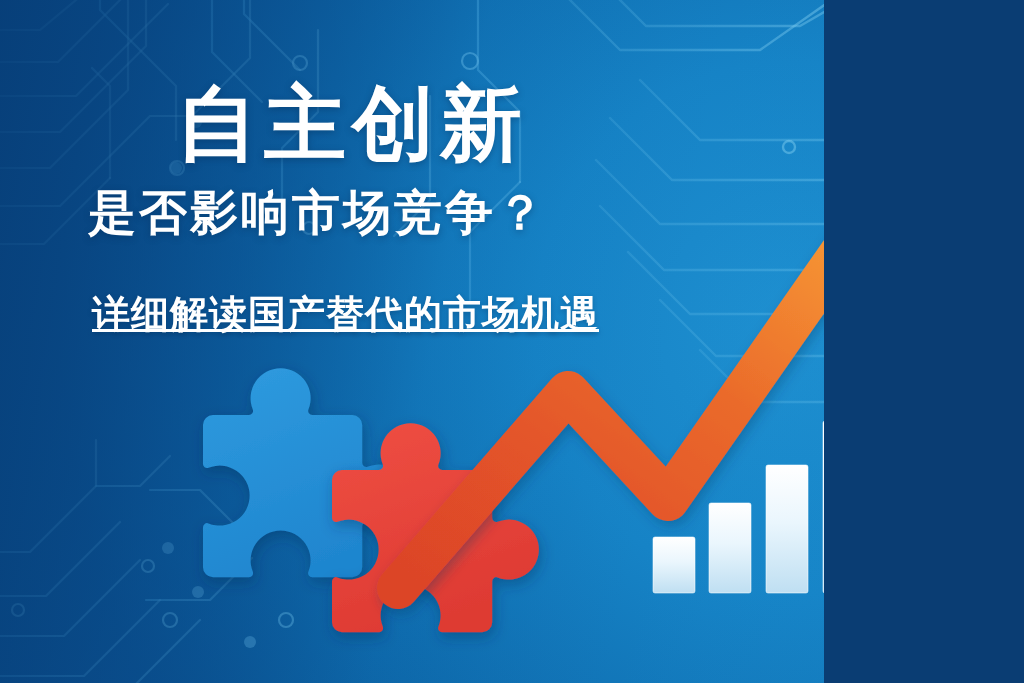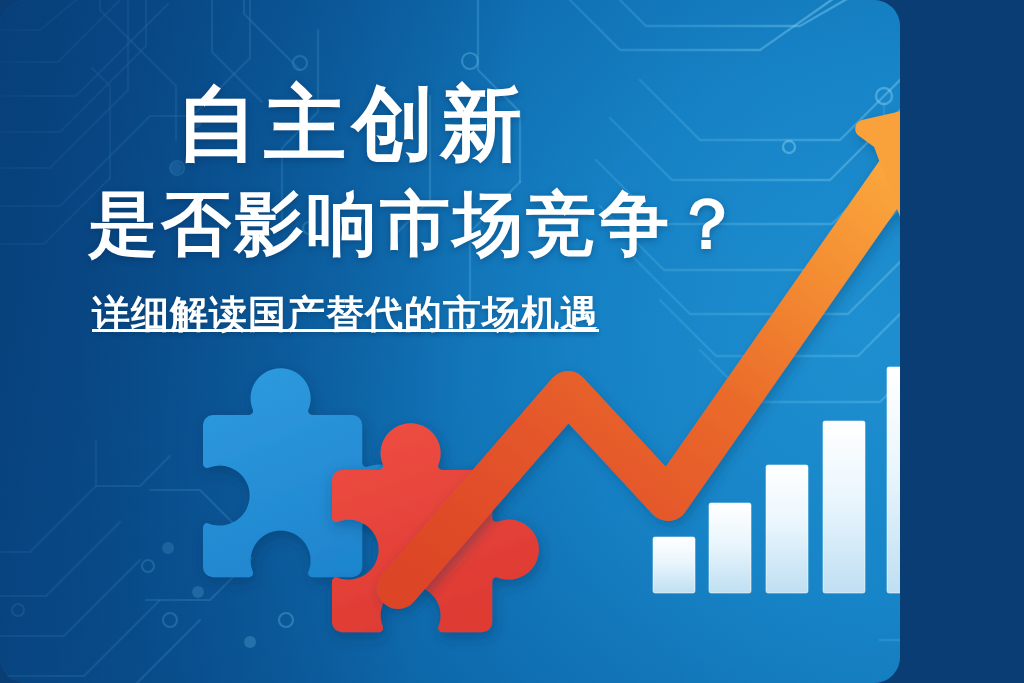--- a/index.html
+++ b/index.html
@@ -6,25 +6,24 @@
   html, body {
     margin: 0;
     padding: 0;
     background: #0a3d73;
   }
   body {
     font-family: "Liberation Sans", "DejaVu Sans", sans-serif;
   }
   #poster {
     position: relative;
-    width: 900px;
+    width: 824px;
     height: 683px;
     overflow: hidden;
     background: #0b4e92;
-    border-radius: 26px;
   }
   
   .bg-base {
     position: absolute;
     inset: 0;
     background:
       radial-gradient(120% 150% at 96% 48%, #1e8fd0 0%, #1683c6 26%, #0e6aac 52%, #0a5392 74%, #084a86 100%);
   }
   .bg-tint {
     position: absolute;
@@ -52,21 +51,21 @@
     font-weight: 900;
     color: #ffffff;
     letter-spacing: 6px;
     white-space: nowrap;
     text-shadow: 0 2px 7px rgba(3,37,76,0.36);
   }
   .title-line2 {
     position: absolute;
     left: 88px;
     top: 189px;
-    font-size: 70px;
+    font-size: 48px;
     line-height: 1;
     font-weight: 900;
     color: #ffffff;
     letter-spacing: 3px;
     white-space: nowrap;
     text-shadow: 0 2px 7px rgba(3,37,76,0.36);
   }
   .subtitle {
     position: absolute;
     left: 92px;

